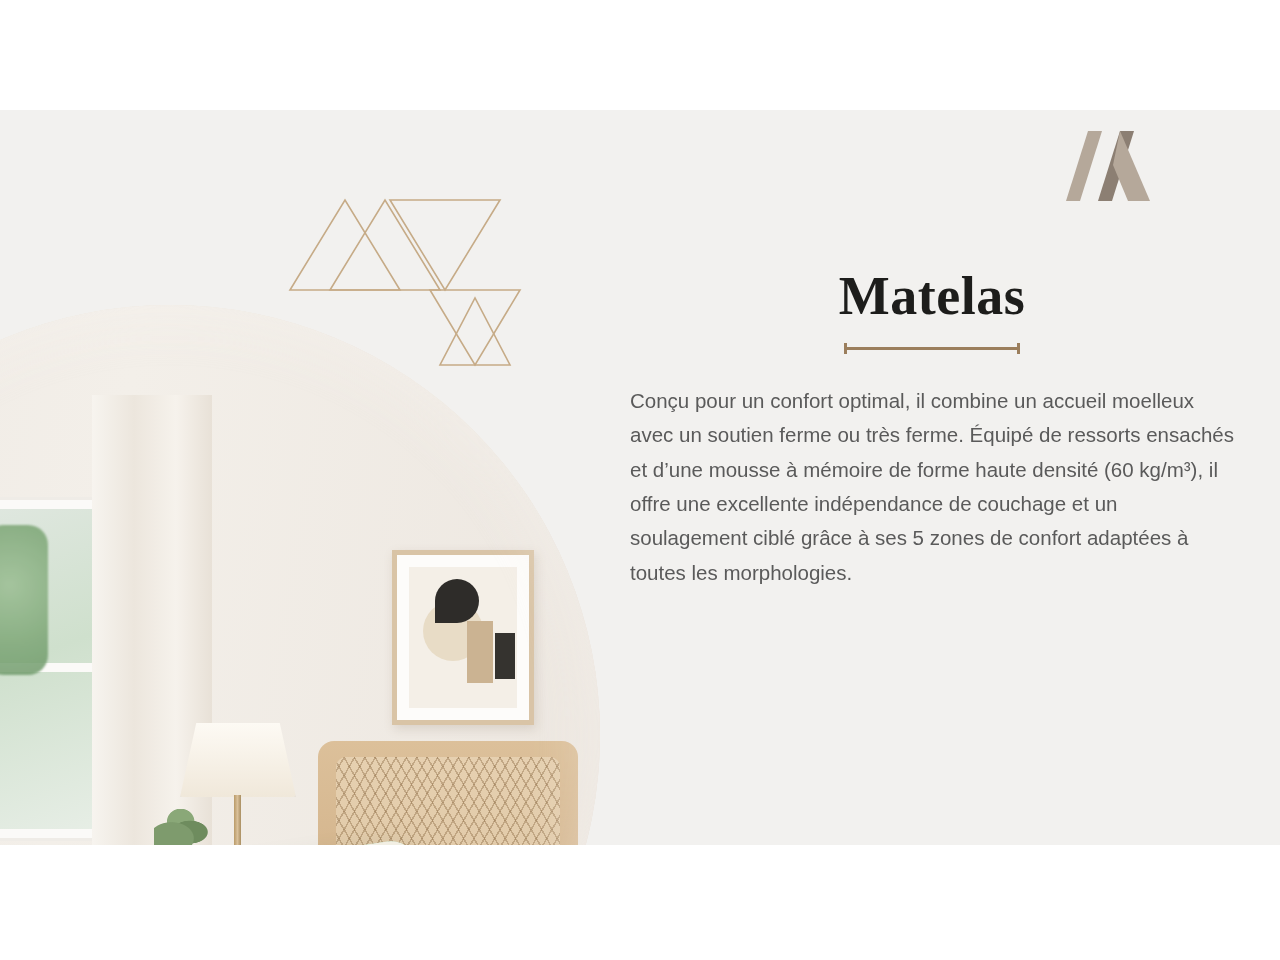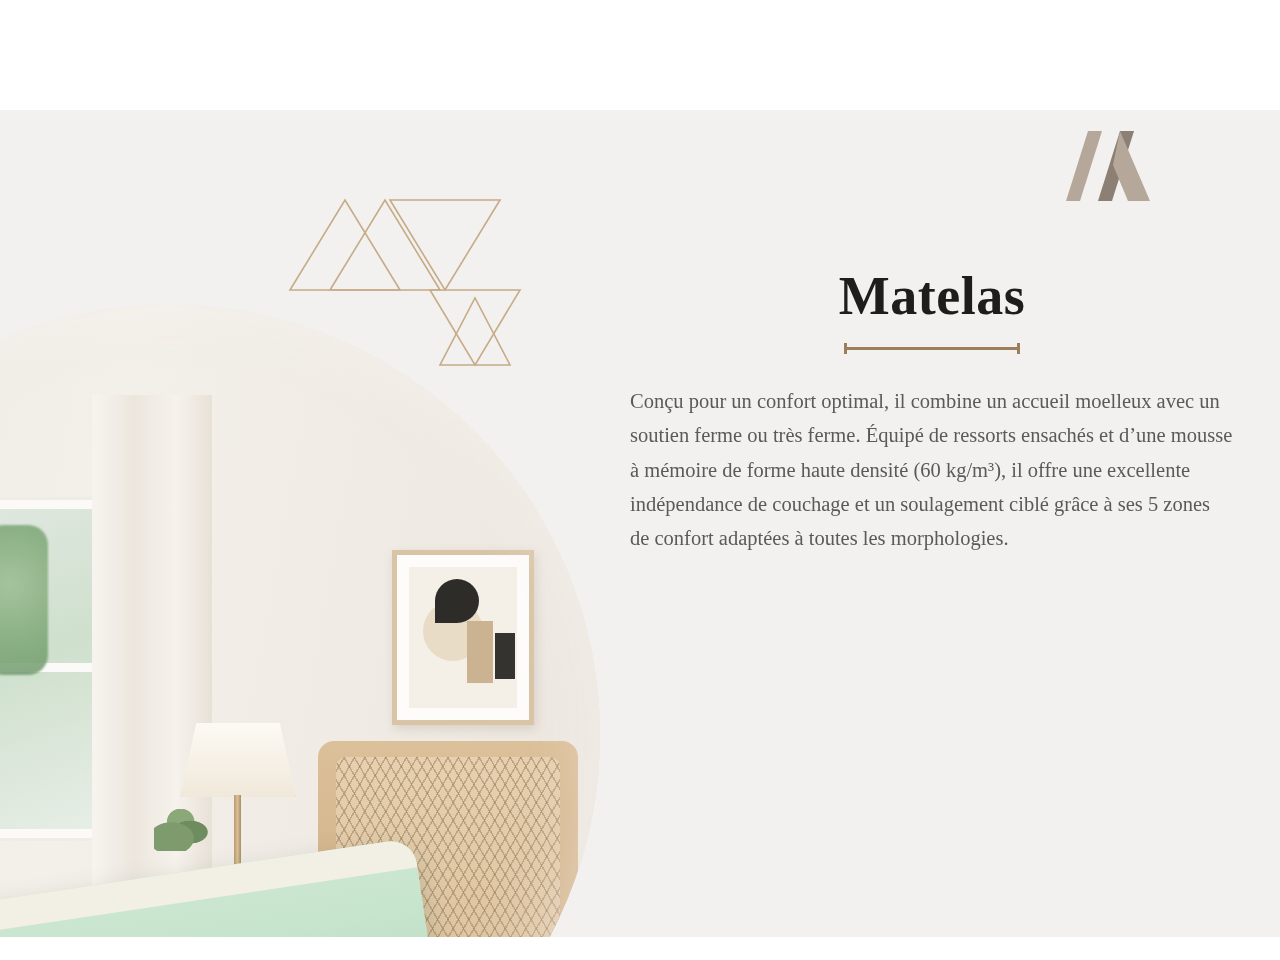--- a/index.html
+++ b/index.html
@@ -12,21 +12,21 @@
     height: 960px;
     overflow: hidden;
     font-family: "Liberation Sans", sans-serif;
   }
 
   .slide {
     position: absolute;
     left: 0;
     top: 110px;
     width: 1280px;
-    height: 827px;
+    height: 735px;
     background: #f2f1ef;
     overflow: hidden;
   }
 
   
   .photo-wrap {
     position: absolute;
     left: -260px;
     top: 195px;
     width: 860px;
@@ -269,21 +269,20 @@
     line-height: 1.45;
     color: #4c4c4c;
     text-align: center;
   }
   .body-text {
     margin: 34px 18px 0;
     font-size: 20.5px;
     line-height: 1.68;
     color: #5a5a5a;
     text-align: left;
-    font-family: Liberation Serif, serif;
   }
 </style>
 </head>
 <body>
 
 <div class="slide">
 
   <div class="photo-wrap">
     <div class="photo">
       <div class="wall"></div>

